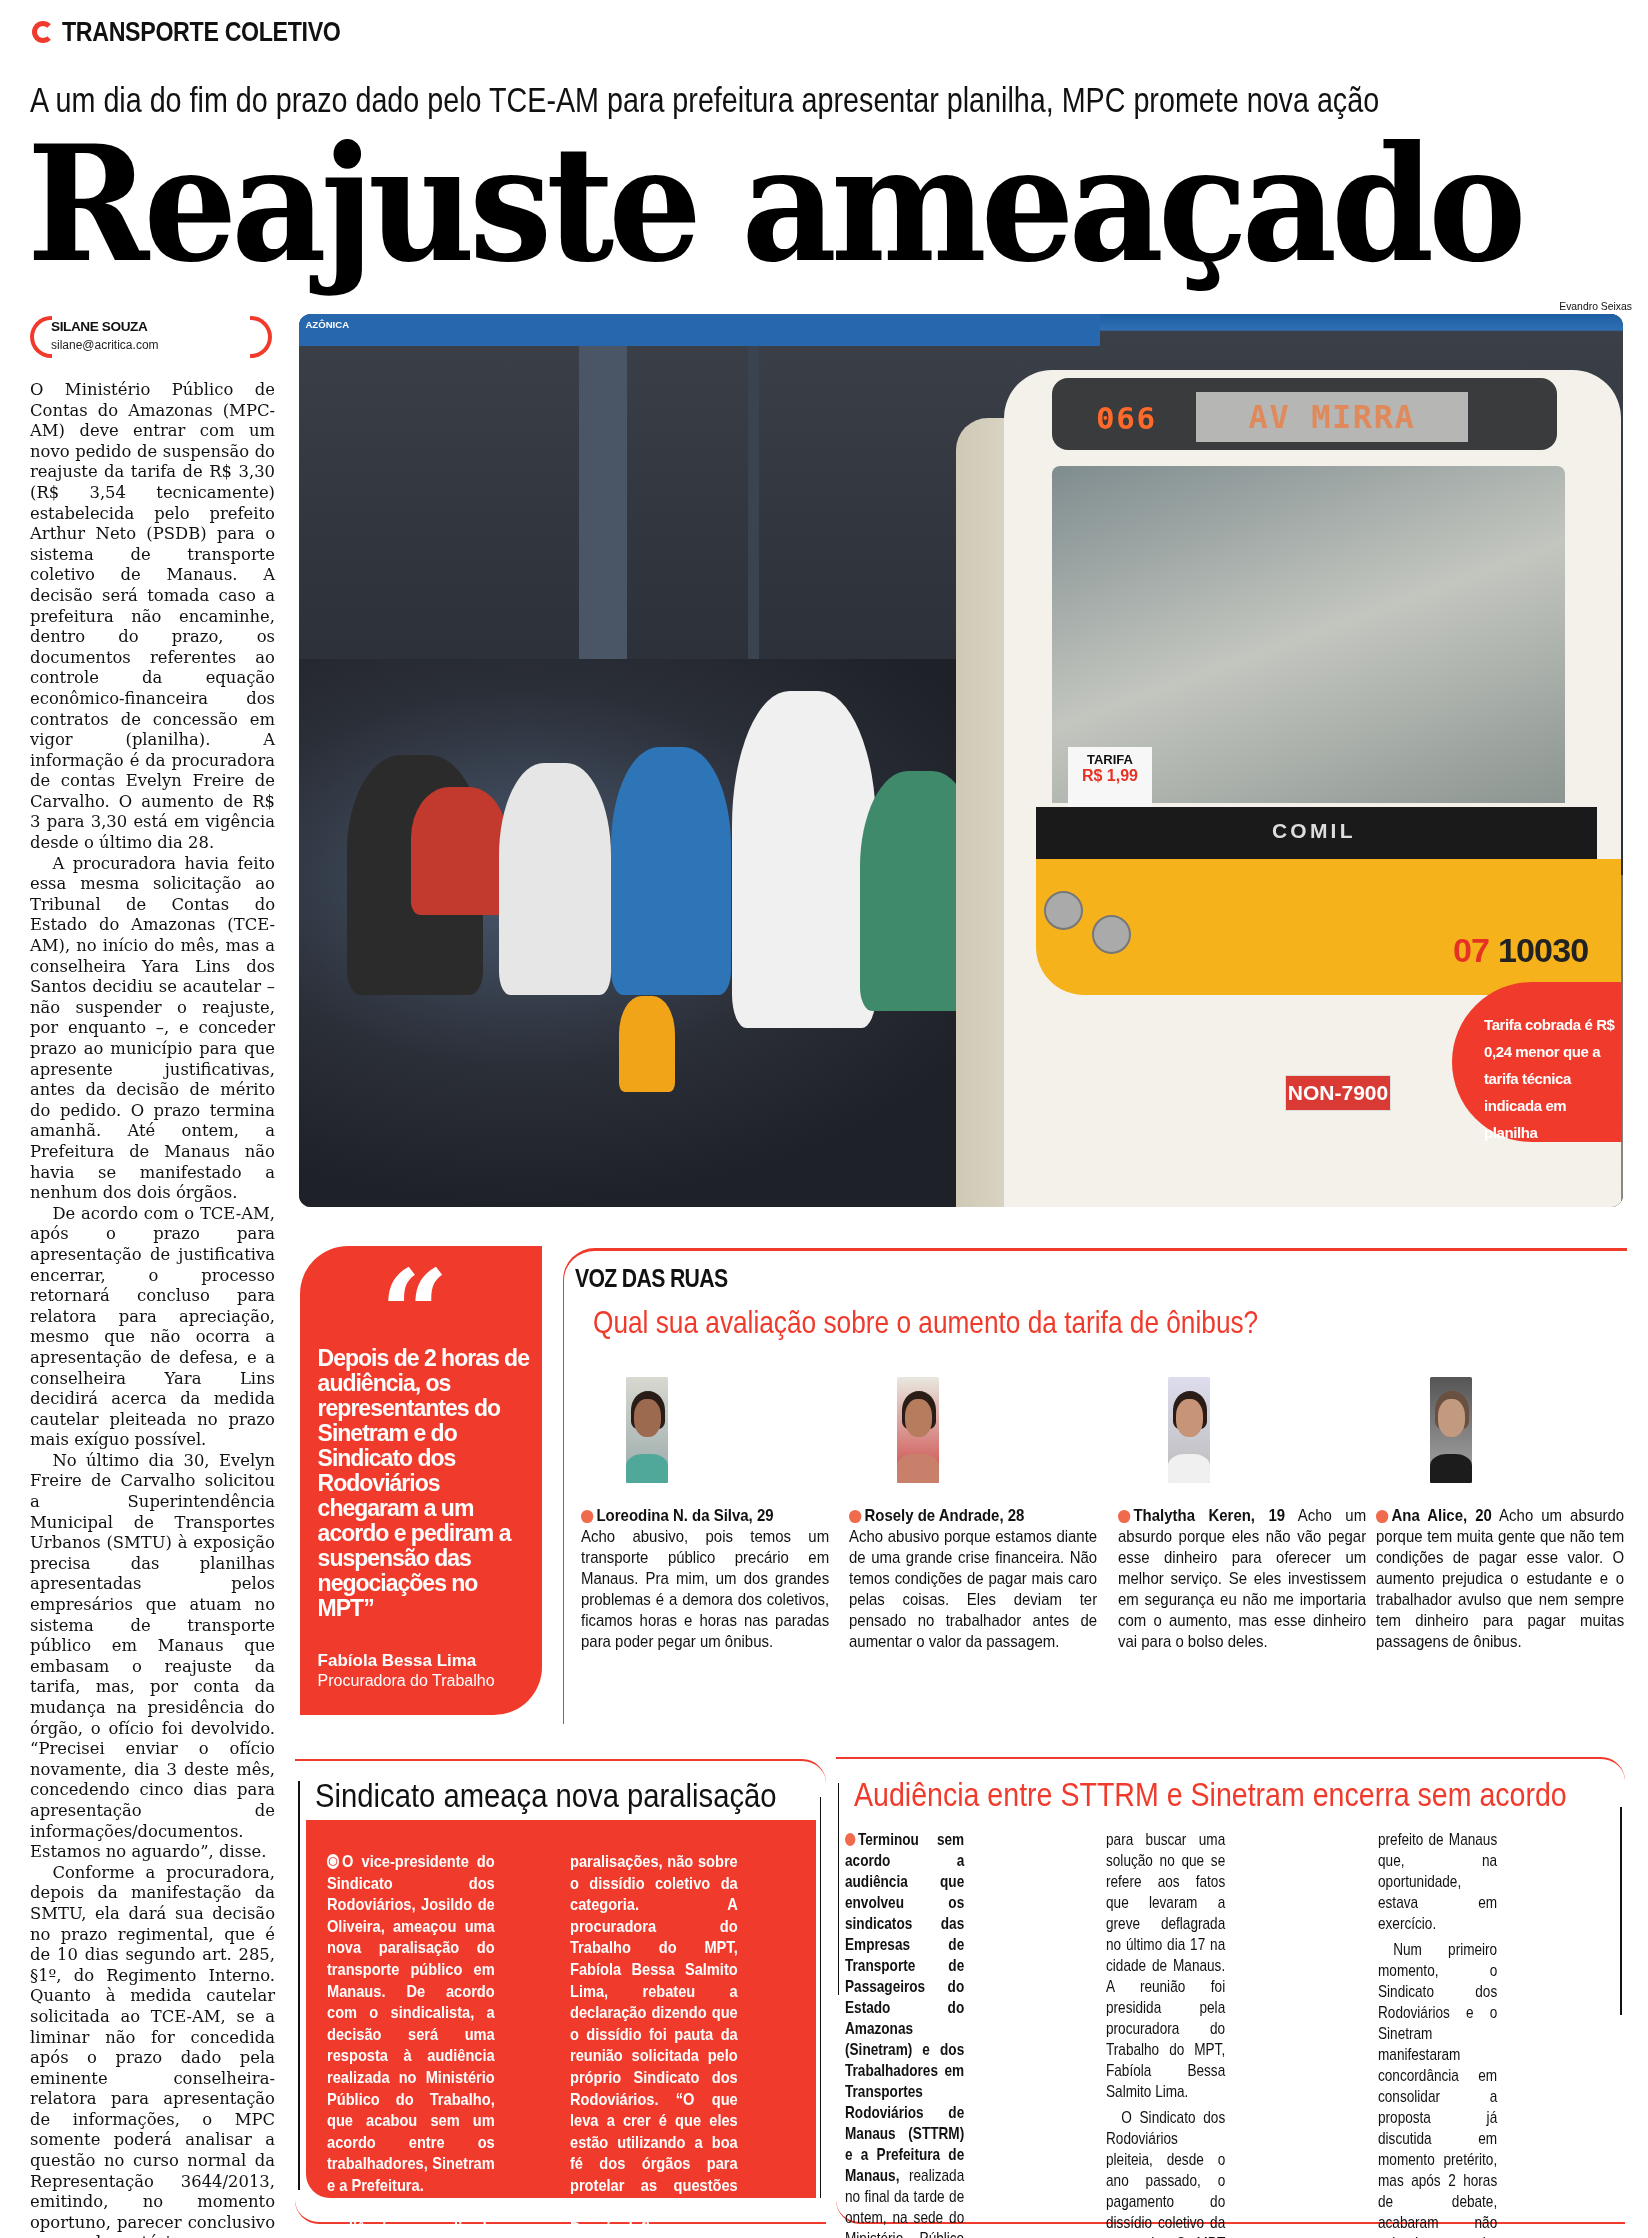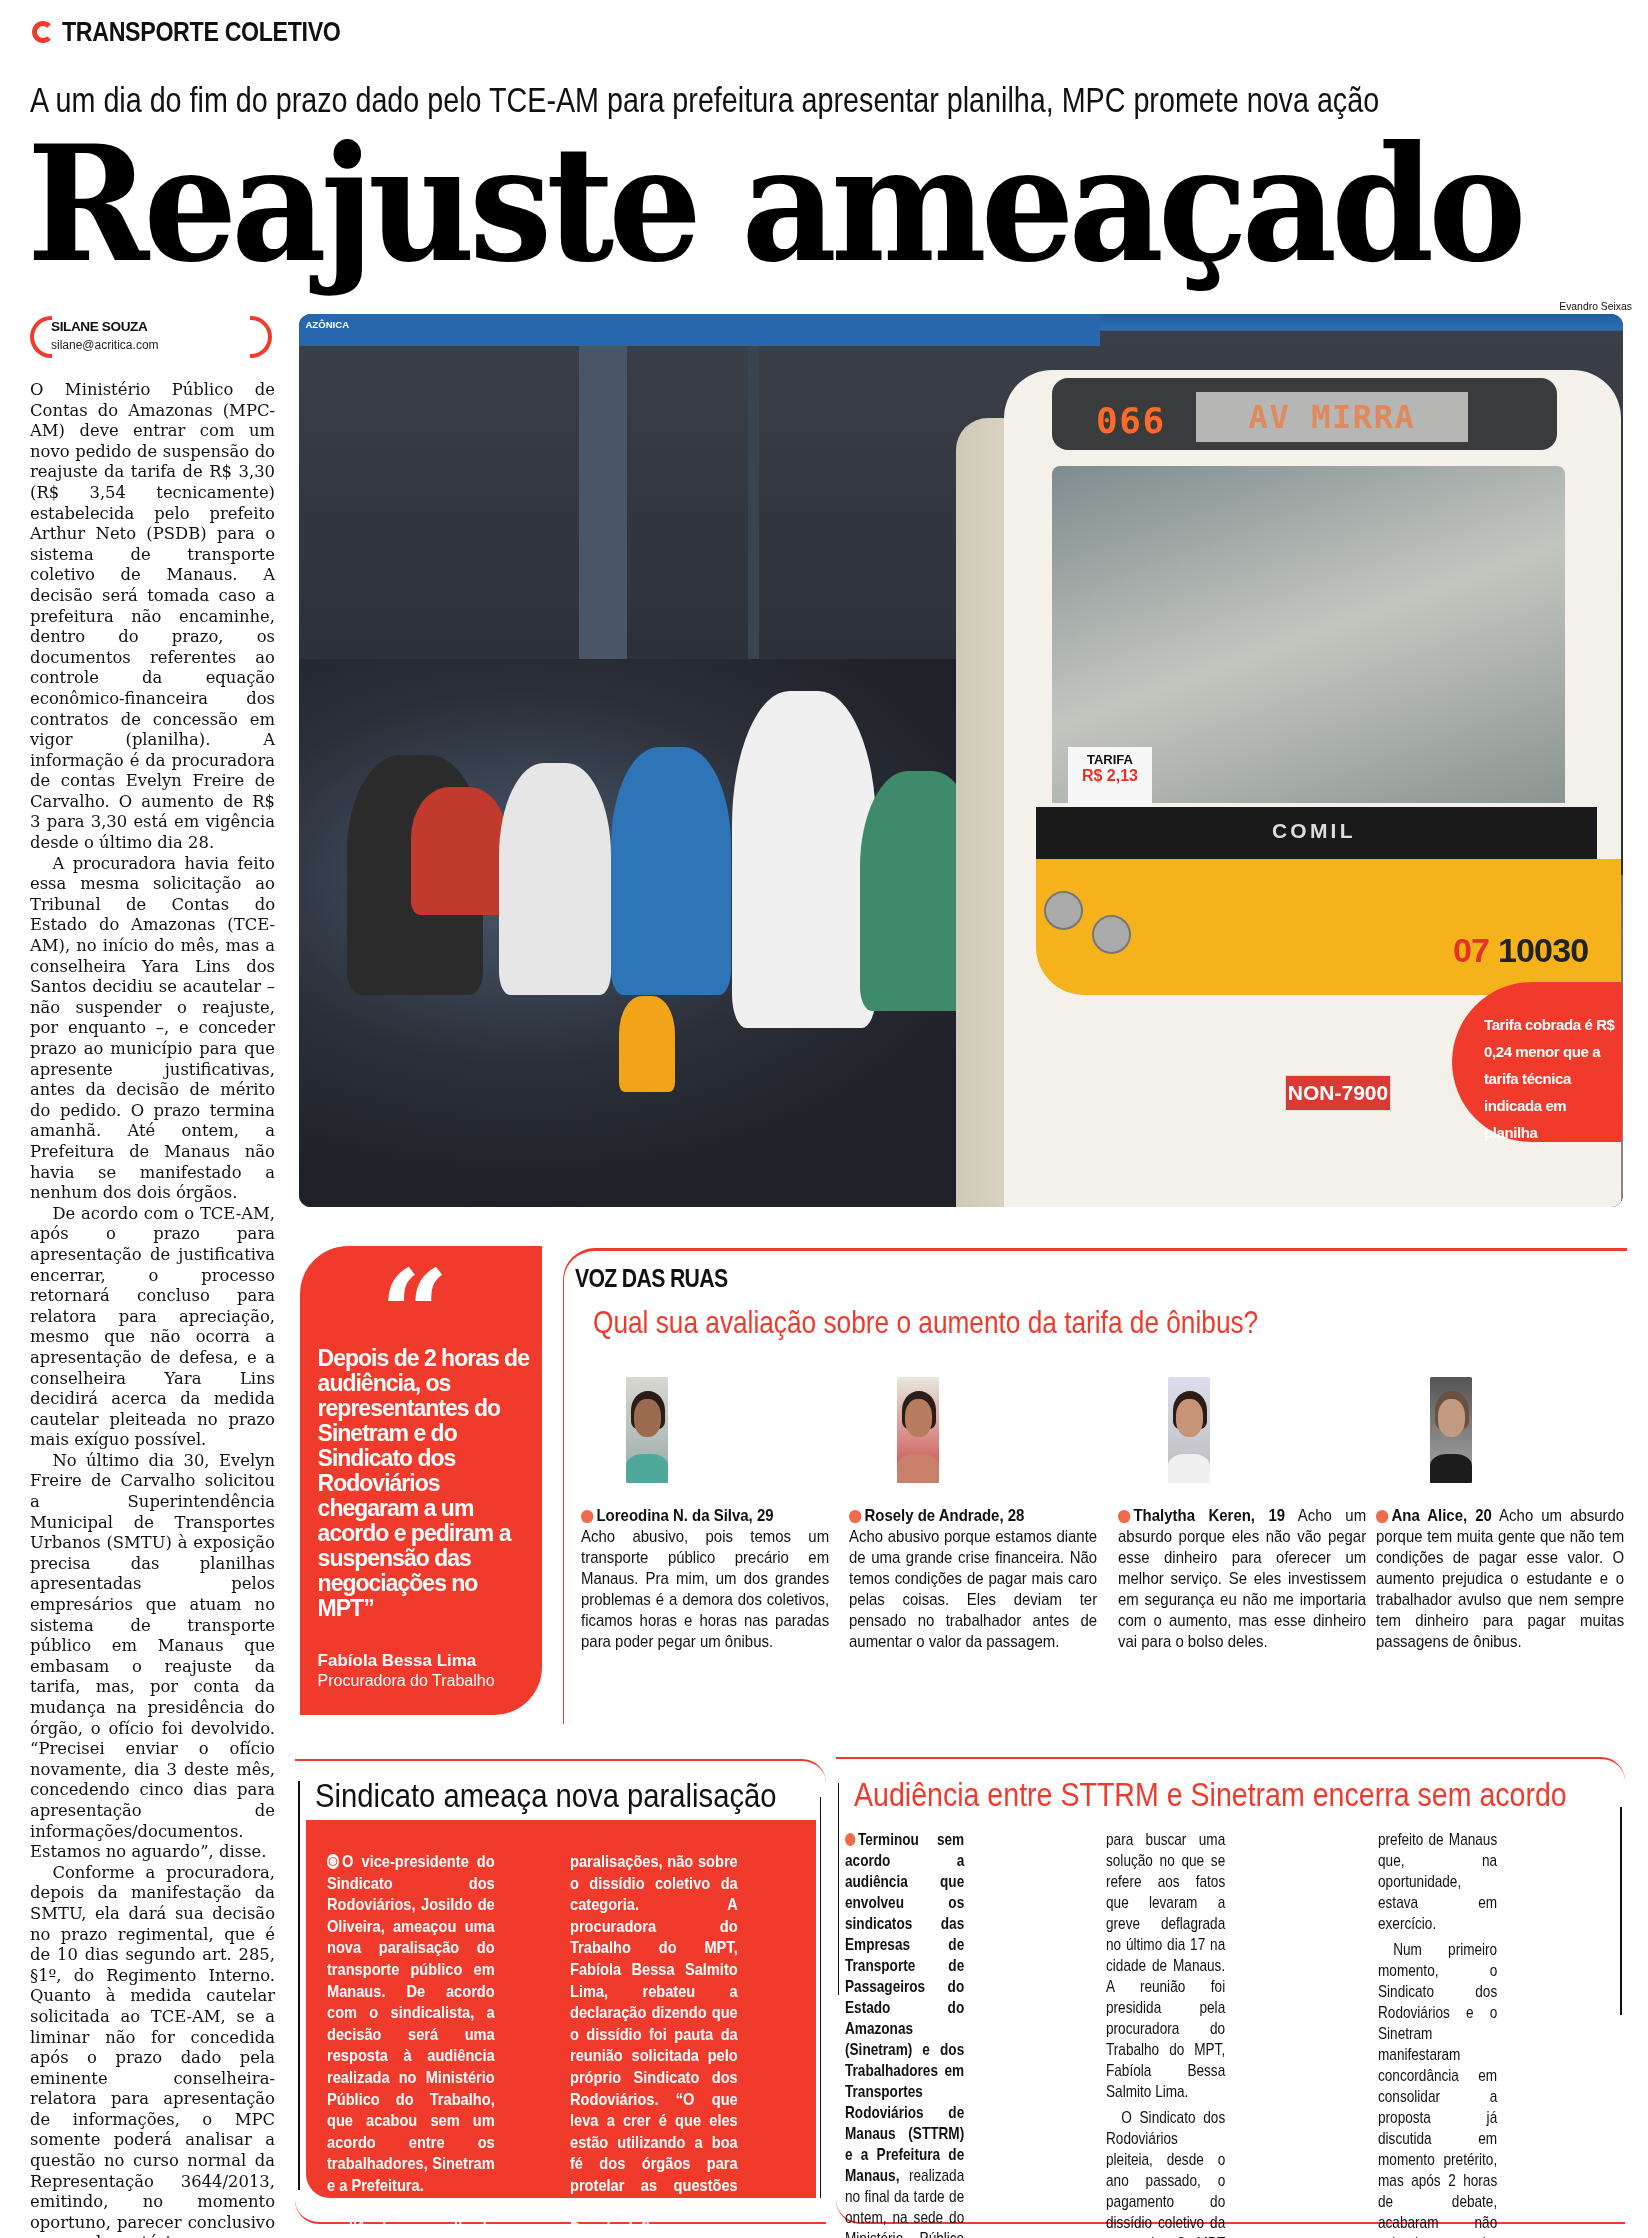--- a/index.html
+++ b/index.html
@@ -33,21 +33,21 @@
   .photo .roof { position:absolute; left:0; top:0; width:801px; height:32px; background:#2767ad; }
   .photo .roof-label { position:absolute; left:6.4px; top:4.8px; color:#fff; font-size:9.6px; font-weight:bold; }
   .photo .floor { position:absolute; left:0; top:561px; width:100%; height:333px; background:linear-gradient(180deg,#6d6c6a,#8a8a86); }
   .photo .pillar { position:absolute; background:#556; }
   .photo .crowd { position:absolute; left:0; top:345px; width:753px; height:549px; background:radial-gradient(ellipse at 30% 40%, #4a5a70 0, #2b2f38 40%, #1e2127 70%); }
   .photo .crowd .shirt { position:absolute; border-radius:40% 40% 10% 10%; }
   .bus { position:absolute; left:657px; top:56px; width:665px; height:837px; }
   .bus .body { position:absolute; left:48px; top:0; width:617px; height:837px; background:#f3f1ea; border-radius:48px 48px 0 0; }
   .bus .side { position:absolute; left:0; top:48px; width:160px; height:789px; background:linear-gradient(90deg,#cfc9b6,#ece8dc); border-radius:32px 0 0 0; }
   .bus .sign-frame { position:absolute; left:96px; top:8px; width:505px; height:72px; background:#3a3b3d; border-radius:16px; }
-  .bus .sign-num { position:absolute; left:140px; top:30px; color:#ff6a2a; font-family:"DejaVu Sans Mono", monospace; font-weight:bold; font-size:36px; letter-spacing:1.6px; }
+  .bus .sign-num { position:absolute; left:140px; top:30px; color:#ff6a2a; font-family:"DejaVu Sans Mono", monospace; font-weight:bold; font-size:31px; letter-spacing:1.6px; }
   .bus .sign-dest { position:absolute; left:240px; top:22.4px; width:272px; height:50px; background:#b6b7b4; color:#e08a5c; font-family:"DejaVu Sans Mono", monospace; font-weight:bold; font-size:32px; line-height:50px; text-align:center; letter-spacing:1.6px; }
   .bus .windshield { position:absolute; left:96px; top:96px; width:513px; height:337px; background:linear-gradient(160deg,#7f8c8f,#c3c6bf 50%,#8c9591); border-radius:8px 8px 0 0; }
   .bus .tarifa { position:absolute; left:112px; top:377px; width:84px; height:66px; background:#f7f7f7; text-align:center; }
   .bus .tarifa .t1 { font-weight:bold; font-size:13px; color:#111; margin-top:4.8px; }
   .bus .tarifa .t2 { font-weight:bold; font-size:16px; color:#e53225; }
   .bus .grille-black { position:absolute; left:80px; top:437px; width:561px; height:56px; background:#1a1a1a; }
   .bus .brand { position:absolute; left:316px; top:449px; color:#ddd; font-weight:bold; font-size:21px; letter-spacing:3.2px; }
   .bus .yellow { position:absolute; left:80px; top:489px; width:585px; height:136px; background:#f5b21b; border-radius:0 0 16px 48px; }
   .bus .fleet { position:absolute; left:497px; top:561px; font-weight:bold; font-size:34px; color:#222; letter-spacing:-0.8px; }
   .bus .fleet .pre { color:#e53225; }
@@ -144,21 +144,21 @@
   </div>
   <div class="bus">
     <div class="side"></div>
     <div class="body"></div>
     <div class="sign-frame"></div>
     <div class="sign-num">066</div>
     <div class="sign-dest">AV MIRRA</div>
     <div class="windshield"></div>
     <div class="tarifa">
       <div class="t1">TARIFA</div>
-      <div class="t2">R$ 2,13</div>
+      <div class="t2">R$ 1,99</div>
     </div>
     <div class="grille-black"></div>
     <div class="brand">COMIL</div>
     <div class="yellow"></div>
     <div class="headlight" style="left:88px;top:521px;"></div>
     <div class="headlight" style="left:136px;top:545px;"></div>
     <div class="fleet"><span class="pre">07</span> <span>10030</span></div>
     <div class="plate">NON-7900</div>
   </div>
 </div>

